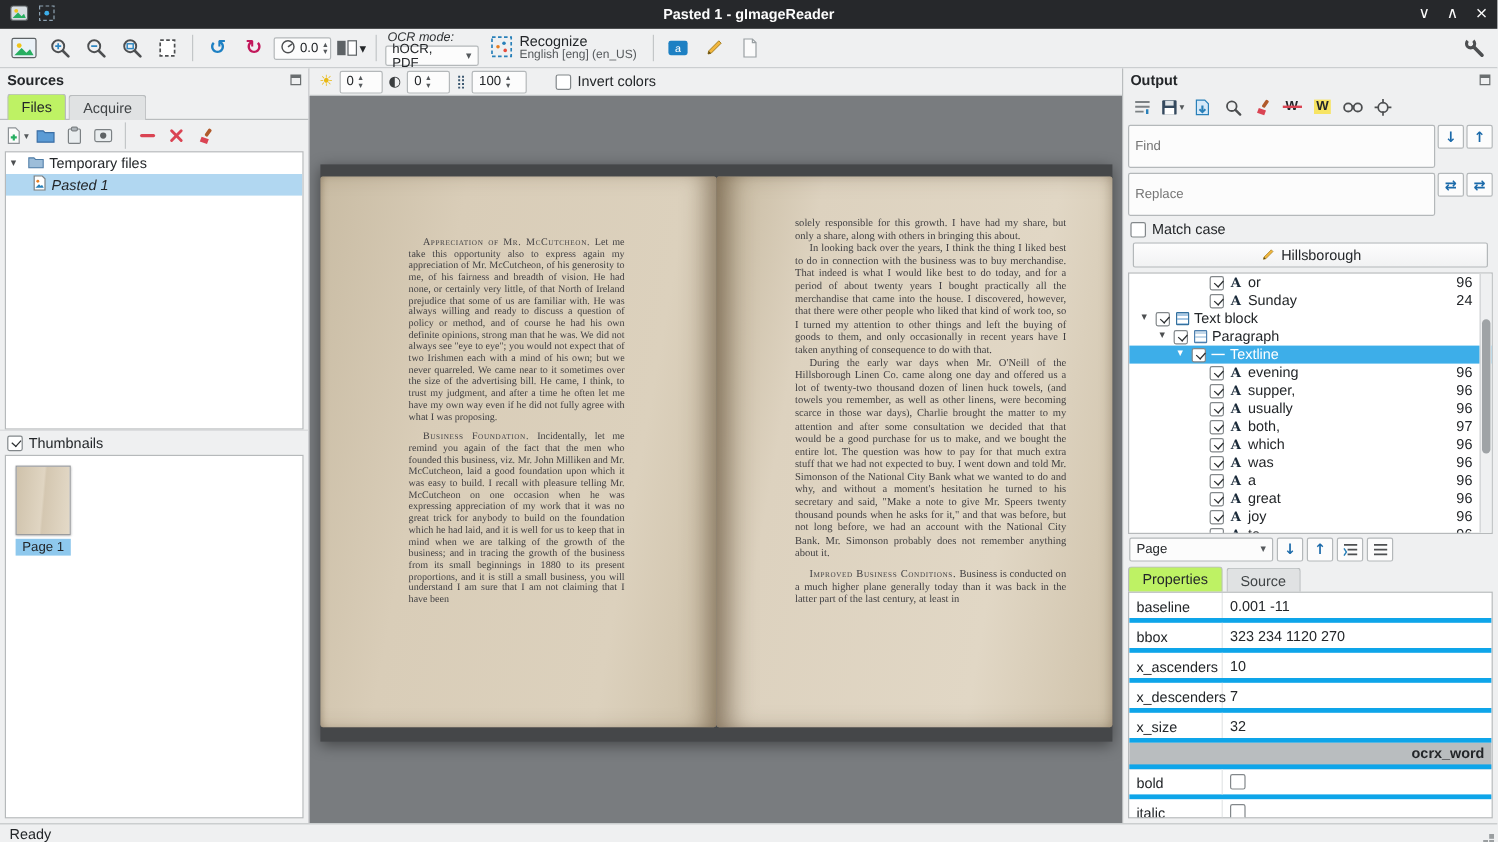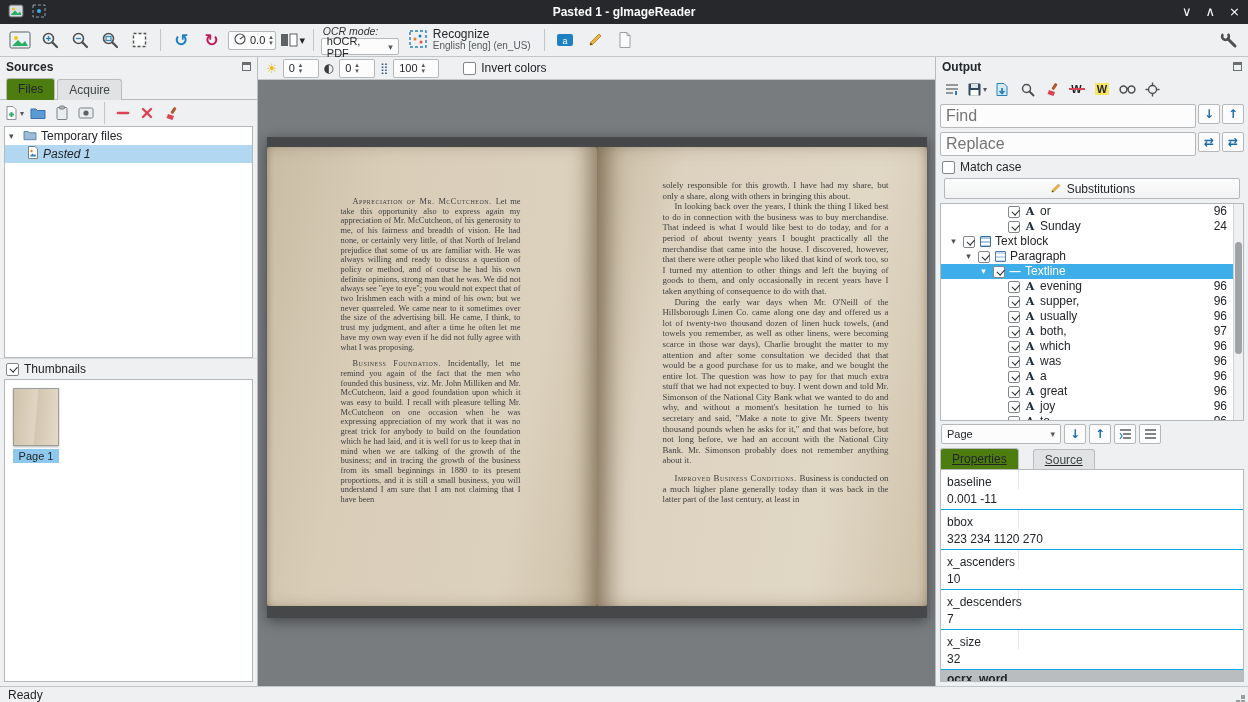--- a/index.html
+++ b/index.html
@@ -54,21 +54,21 @@
   .panel-header { height:19px; display:flex; align-items:center; padding:0 6px;
                   font-weight:bold; font-size:12px; flex:none; }
   .float-ic { margin-left:auto; width:9px; height:9px; border:1px solid #6a6e70;
               border-top-width:3px; }
 
   
   .tabbar { display:flex; align-items:flex-end; border-bottom:1px solid #b9bcbe;
             padding:2px 6px 0; gap:2px; height:24px; flex:none; }
   .tab { padding:3px 11px; font-size:12px; background:#e0e2e3; border:1px solid #b9bcbe;
          border-bottom:none; border-radius:3px 3px 0 0; margin-bottom:-1px; color:#414547; }
-  .tab.active { background:#4d7c0f; color:#232629; padding-bottom:4px; }
+  .tab.active { background:#bef264; color:#232629; padding-bottom:4px; }
 
   
   .src-toolbar { height:26px; display:flex; align-items:center; padding:0 4px; gap:4px; flex:none; }
   .sbtn { height:22px; min-width:20px; display:inline-flex; align-items:center;
           justify-content:center; gap:1px; border-radius:2px; }
 
   .file-tree { margin:0 4px; height:232px; background:#fff; border:1px solid #b6b9bb;
                overflow:hidden; flex:none; font-size:12px; }
   .frow { height:18px; display:flex; align-items:center; gap:4px; padding:0 4px; }
   .frow .exp { width:10px; font-size:9px; color:#4d4f51; font-family:"DejaVu Sans",sans-serif; }
@@ -108,22 +108,22 @@
   .page-text p.lead-par { margin-top:7px; text-indent:12px; }
   .page-text p.ind { text-indent:12px; }
   .lead { font-variant:small-caps; letter-spacing:.5px; }
   .hl { background:rgba(95,160,220,.55); }
 
   
   .out-toolbar { height:26px; display:flex; align-items:center; gap:3px; padding:0 5px; flex:none; }
   .obtn { height:22px; min-width:22px; display:inline-flex; align-items:center;
           justify-content:center; border-radius:2px; gap:1px; position:relative; }
   .findrow { display:flex; gap:2px; margin:2px 4px; flex:none; }
-  .field { flex:1; height:24px; border:1px solid #b4b8ba; border-radius:2px;
-           background:#fcfcfc; padding:0 5px; font-size:16px; font-family:"Liberation Sans",sans-serif; }
+  .field { flex:1; height:36px; border:1px solid #b4b8ba; border-radius:2px;
+           background:#fcfcfc; padding:0 5px; font-size:11px; font-family:"Liberation Sans",sans-serif; }
   .sqbtn { width:22px; height:20px; border:1px solid #b4b8ba; border-radius:2px;
            background:#fcfcfc; display:inline-flex; align-items:center; justify-content:center;
            color:#1b6aaa; font-weight:bold; font-family:"DejaVu Sans",sans-serif; font-size:12px; }
   .matchrow { display:flex; align-items:center; gap:5px; padding:1px 6px; height:18px; flex:none; }
   .substbtn { margin:2px 8px 4px; height:21px; border:1px solid #b4b8ba; border-radius:2px;
               background:linear-gradient(#fdfdfd,#f1f2f3); display:flex; align-items:center;
               justify-content:center; gap:5px; flex:none; font-size:12px; }
 
   .ocr-tree { margin:0 4px; height:218px; background:#fff; border:1px solid #b6b9bb;
               overflow:hidden; position:relative; flex:none; }
@@ -144,24 +144,24 @@
   .conf { margin-left:auto; color:#232629; }
   .trow.sel { background:#3daee9; color:#fff; }
   .trow.sel .expander, .trow.sel .ticon.line { color:#fff; }
   .vscroll { position:absolute; top:0; right:0; bottom:0; width:10px; background:#eff0f1;
              border-left:1px solid #d0d3d4; }
   .vthumb { position:absolute; left:1px; right:1px; top:38px; height:112px;
             background:#9fa3a6; border-radius:4px; }
 
   .pagenav { height:26px; display:flex; align-items:center; gap:3px; padding:0 5px; flex:none; }
   .pagenav .combo { width:120px; height:20px; }
-  .otabs { display:flex; align-items:flex-end; padding:3px 4px 0; gap:14px; height:22px; flex:none;text-decoration:underline; }
+  .otabs { display:flex; align-items:flex-end; padding:3px 4px 0; gap:3px; height:22px; flex:none; }
 
   .props { flex:1; margin:0 4px 4px; background:#fff; border:1px solid #b6b9bb; overflow:hidden; }
-  .prow { display:flex; min-height:25px; border-bottom:1px solid #0ea5e9; align-items:stretch;flex-direction:column; }
+  .prow { display:flex; min-height:25px; border-bottom:4px solid #0ea5e9; align-items:stretch; }
   .pkey { width:78px; flex:none; padding:5px 6px 0; border-right:1px solid #e3e5e6; }
   .pval { flex:1; padding:3px 6px; display:flex; align-items:center; }
   .prow.section { background:#b9bdbf; min-height:18px; font-weight:bold;justify-content:flex-end; }
   .psec { padding:2px 6px; }
   .cell-combo { flex:1; height:19px; font-size:11.5px; }
 
   
   .cb { width:13px; height:13px; border:1px solid #82878a; border-radius:2px;
         background:#fff; display:inline-block; position:relative; flex:none; }
   .cb.checked::after { content:""; position:absolute; left:2.5px; top:2.5px; width:6px;
@@ -515,21 +515,21 @@
     </div>
     <div class="matchrow">
       <span class="cb"></span>
       <span>Match case</span>
     </div>
     <div class="substbtn">
       <svg width="13" height="13" viewBox="0 0 18 18">
           <path d="M4 14 L4.6 11.4 L13 3 L15 5 L6.6 13.4 Z" fill="#f2b63c" stroke="#a07b1f" stroke-width="0.8"></path>
           <path d="M4 14 L6.6 13.4 L4.6 11.4 Z" fill="#5d4a12"></path>
         </svg>
-      <span>Substitutions</span>
+      <span>Hillsborough</span>
     </div>
     <div class="ocr-tree">
       <div id="ocr-tree-rows">
           <div class="trow" style="padding-left: 51px;">
             <span class="expander"></span>
             <span class="cb checked"></span>
             <span class="ticon word">A</span>
             <span class="tlabel">or</span>
             <span class="conf">96</span>
           </div>

